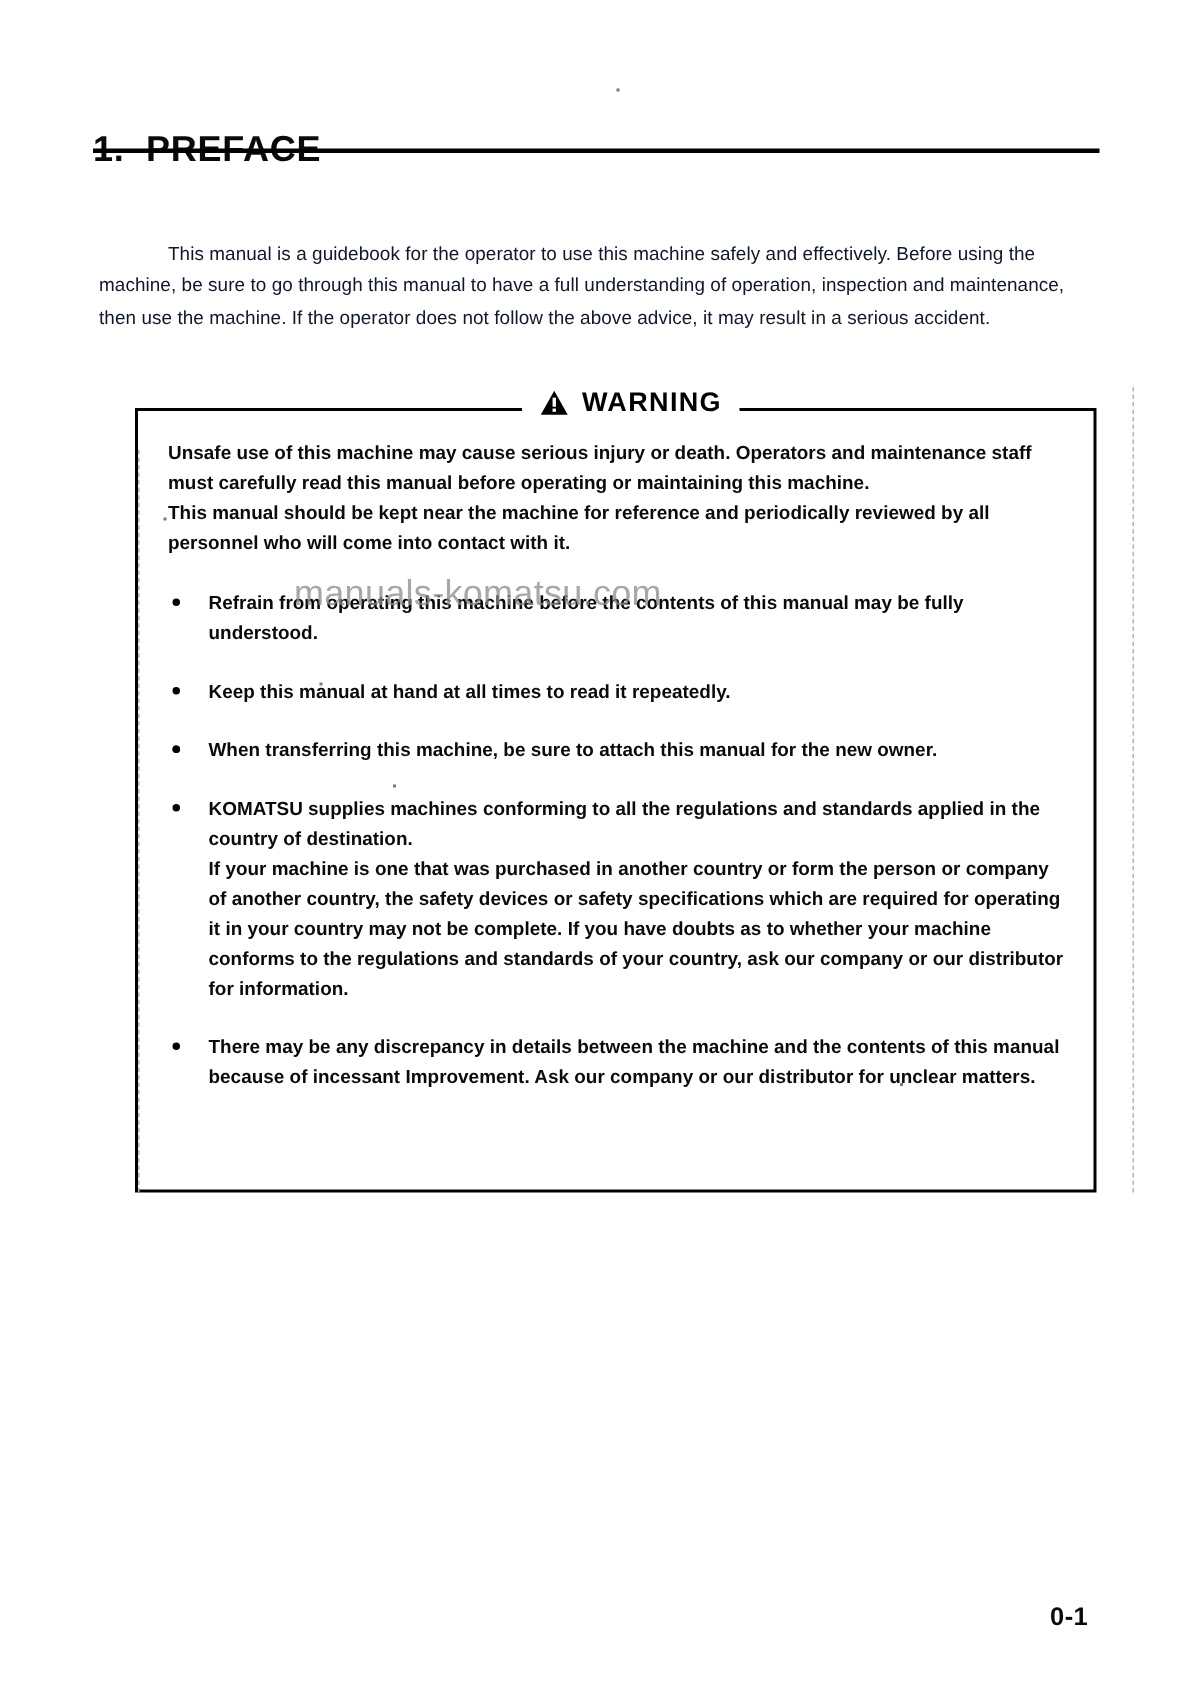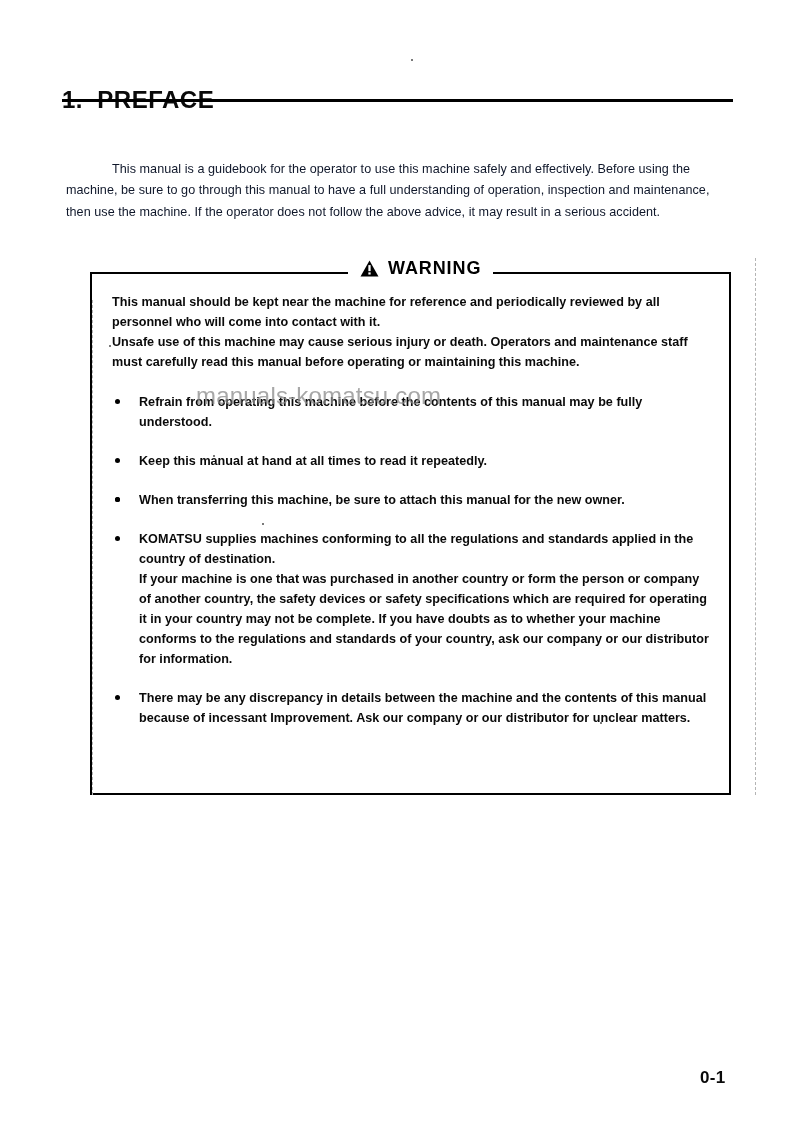--- a/index.html
+++ b/index.html
@@ -198,22 +198,22 @@
   <div class="scan-speck" style="left:411px; top:59px;"></div>
   <div class="scan-speck" style="left:109px; top:345px;"></div>
   <div class="scan-speck" style="left:213px; top:455px;"></div>
   <div class="scan-speck" style="left:344px; top:461px;"></div>
   <div class="scan-speck" style="left:262px; top:523px;"></div>
   <div class="scan-speck" style="left:600px; top:722px;"></div>
 
   <div class="warning-box">
     <div class="warning-body">
 
+      <p class="warn-para">Unsafe use of this machine may cause serious injury or death. Operators and maintenance staff must carefully read this manual before operating or maintaining this machine.</p>
       <p class="warn-para">This manual should be kept near the machine for reference and periodically reviewed by all personnel who will come into contact with it.</p>
-      <p class="warn-para">Unsafe use of this machine may cause serious injury or death. Operators and maintenance staff must carefully read this manual before operating or maintaining this machine.</p>
 
       <ul class="bullet-list">
 
         <li class="bullet-item">
           <span class="bullet-dot"></span>
           <span>Refrain from operating this machine before the contents of this manual may be fully understood.</span>
         </li>
 
         <li class="bullet-item">
           <span class="bullet-dot"></span>

